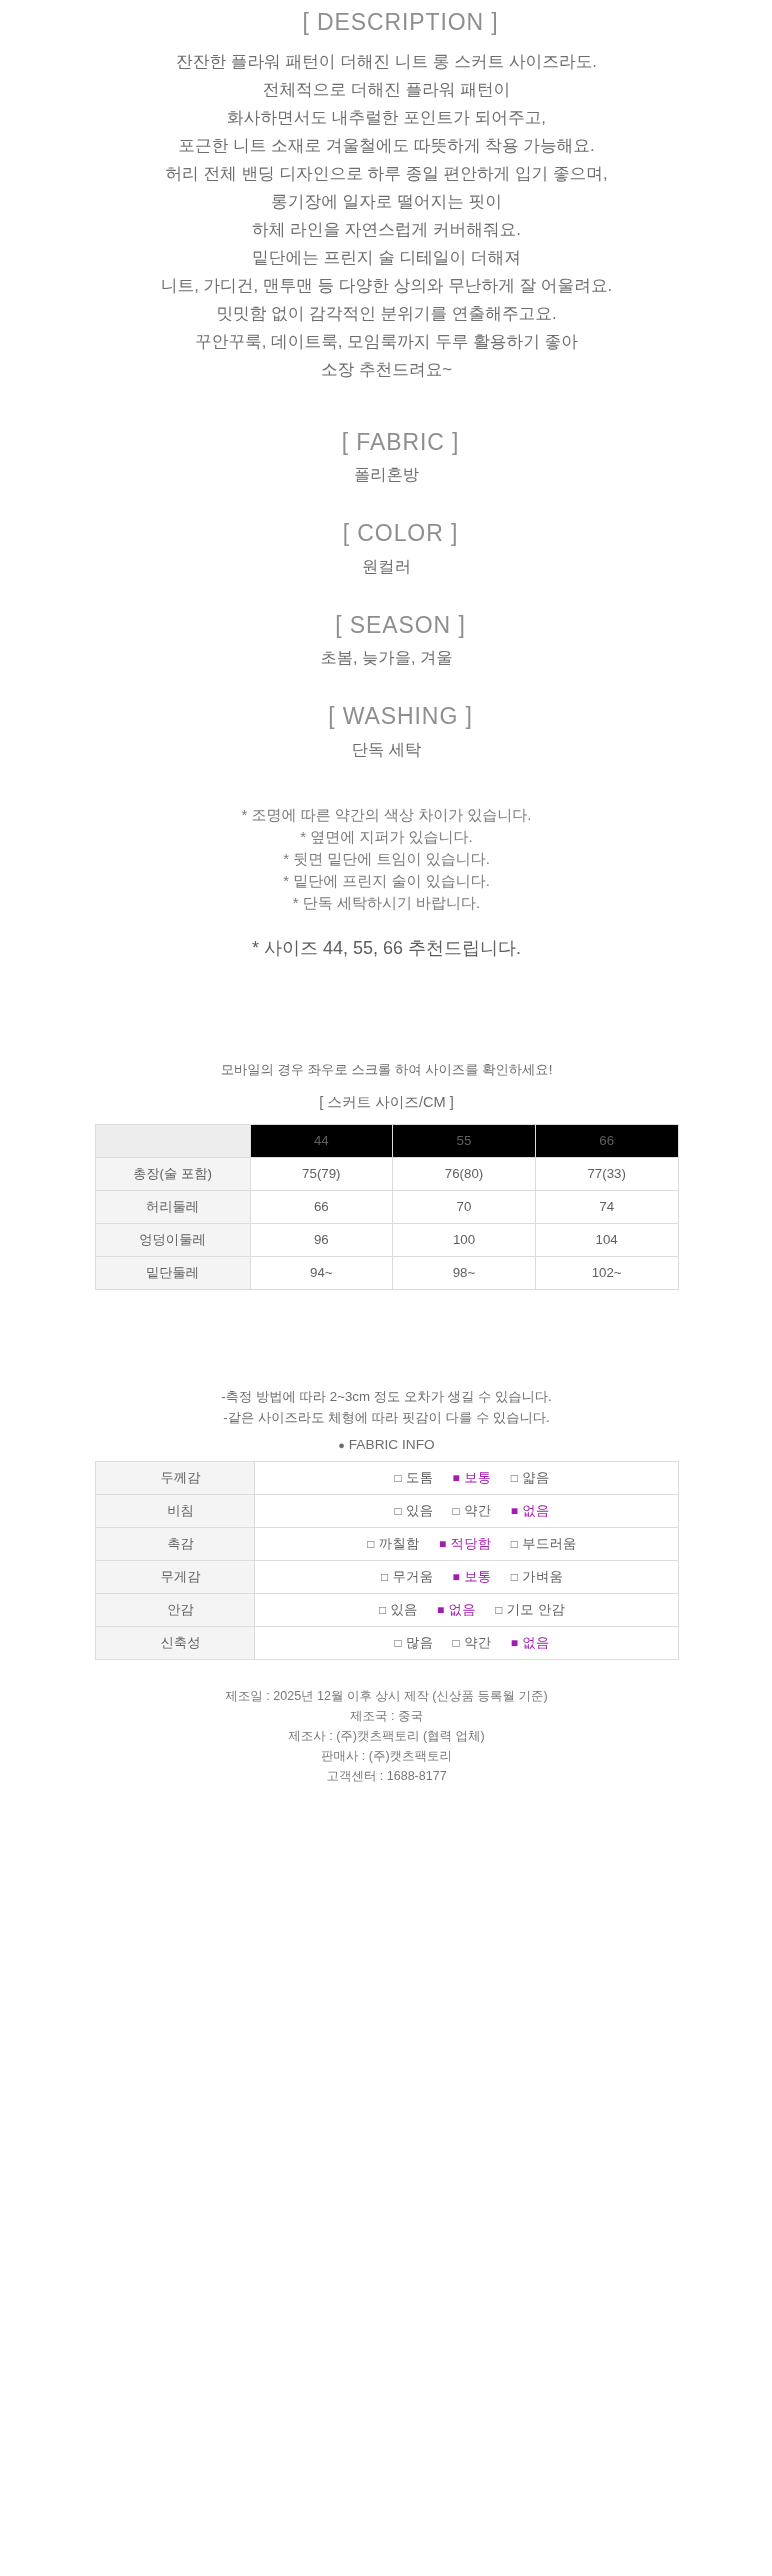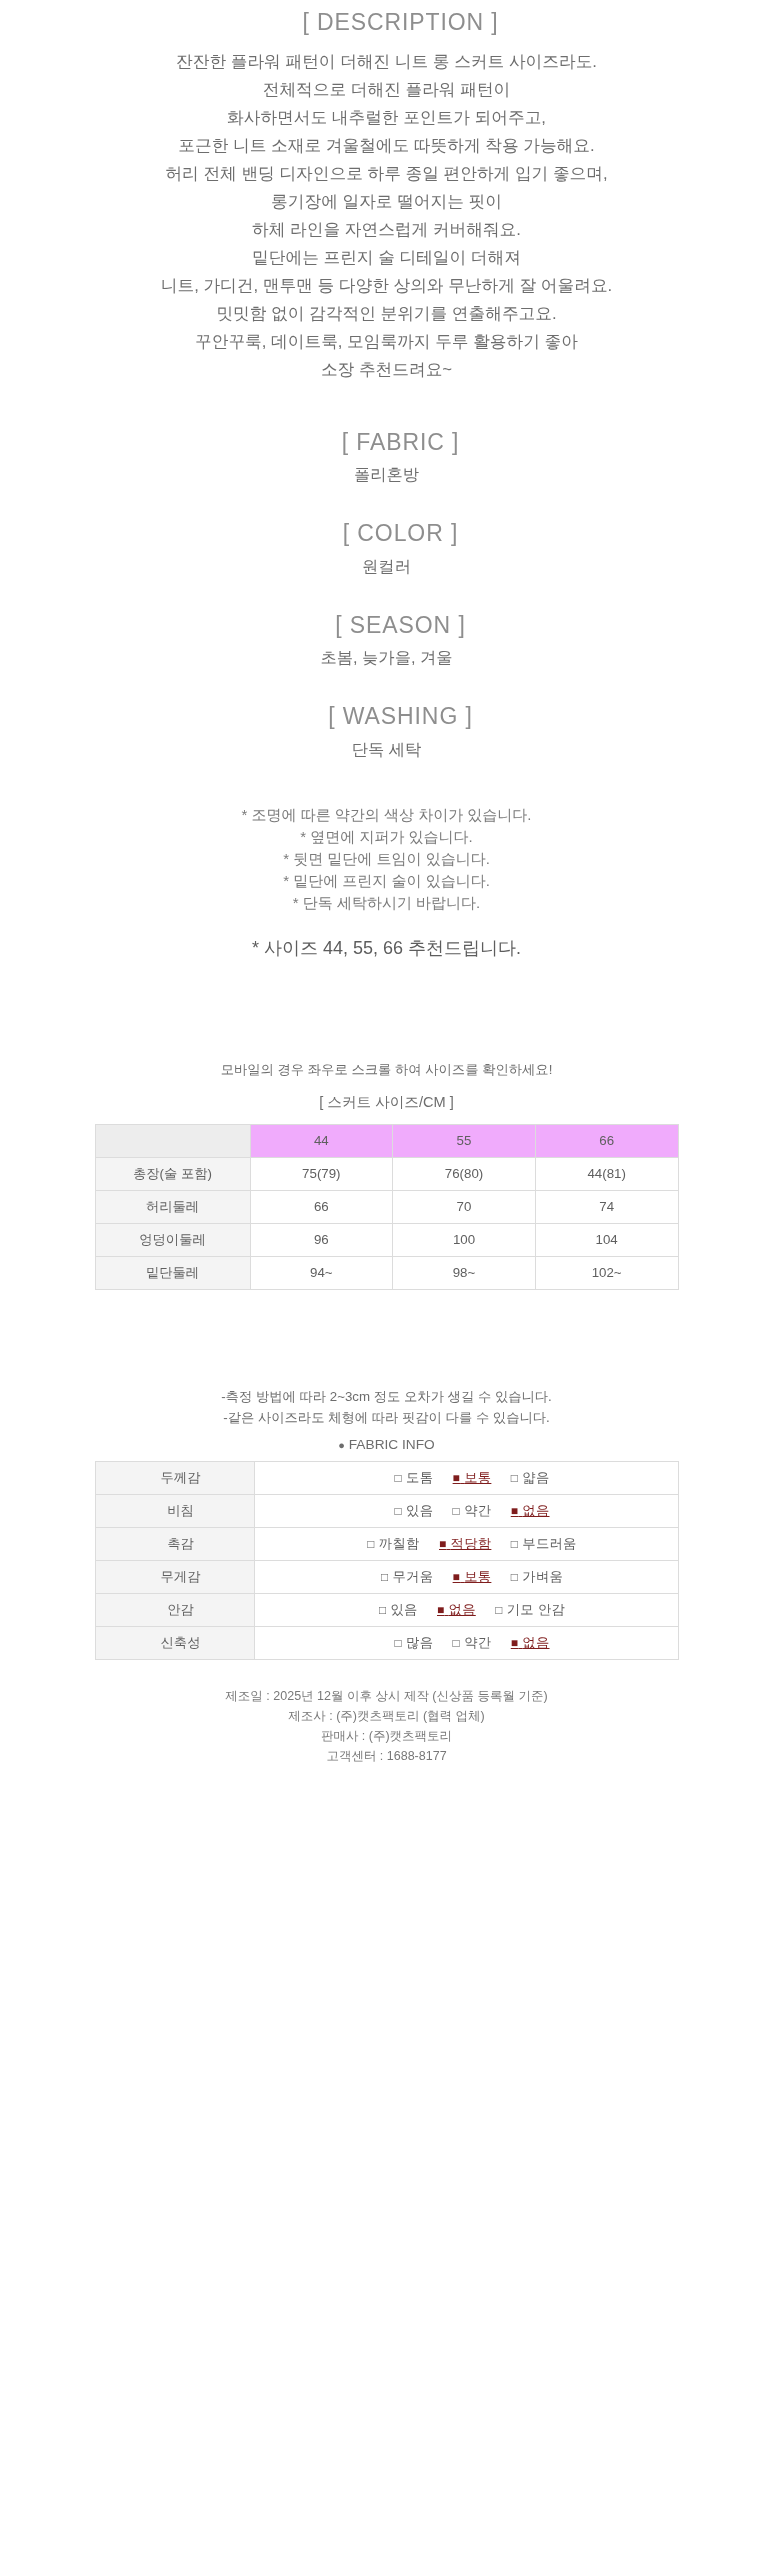--- a/index.html
+++ b/index.html
@@ -84,21 +84,21 @@
     font-size: 13.3px;
     color: #5f5f5f;
   }
   table.size-table th, table.size-table td {
     border: 0.9px solid #dcdcdc;
     text-align: center;
     height: 33px;
     font-weight: 400;
   }
   table.size-table thead th {
-    background: #f0abfc;
+    background: #000000;
     color: #5f5f5f;
   }
   table.size-table thead th.corner { background: #ededed; }
   table.size-table tbody td.rowhead {
     background: #f4f4f4;
     width: 155px;
   }
 
   .measure-notes {
     text-align: center;
@@ -135,21 +135,21 @@
     background: #f4f4f4;
     width: 159px;
     text-align: center;
   }
   table.fabric-table td.fopts {
     text-align: center;
     letter-spacing: 0.3px;
   }
   .opt { margin: 0 7.7px; white-space: nowrap; }
   .opt .box { font-size: 12px; }
-  .opt.sel { color: #7f1d1d; text-decoration: underline; }
+  .opt.sel { color: #a21caf; }
 
   .footer {
     text-align: center;
     font-size: 12.5px;
     line-height: 20px;
     color: #787878;
     margin-top: 26px;
     padding-bottom: 17px;
   }
 </style>
@@ -211,21 +211,21 @@
           <th>44</th>
           <th>55</th>
           <th>66</th>
         </tr>
       </thead>
       <tbody>
         <tr>
           <td class="rowhead">총장(술 포함)</td>
           <td>75(79)</td>
           <td>76(80)</td>
-          <td>44(81)</td>
+          <td>77(33)</td>
         </tr>
         <tr>
           <td class="rowhead">허리둘레</td>
           <td>66</td>
           <td>70</td>
           <td>74</td>
         </tr>
         <tr>
           <td class="rowhead">엉덩이둘레</td>
           <td>96</td>
@@ -302,19 +302,20 @@
             <span class="opt"><span class="box">□</span> <span>약간</span></span>
             <span class="opt sel"><span class="box">■</span> <span>없음</span></span>
           </td>
         </tr>
       </tbody>
     </table>
   </div>
 
   <div class="footer">
     <div>제조일 : 2025년 12월 이후 상시 제작 (신상품 등록월 기준)</div>
+    <div>제조국 : 중국</div>
     <div>제조사 : (주)캣츠팩토리 (협력 업체)</div>
     <div>판매사 : (주)캣츠팩토리</div>
     <div>고객센터 : 1688-8177</div>
   </div>
 
 </div>
 
 
 </body></html>

